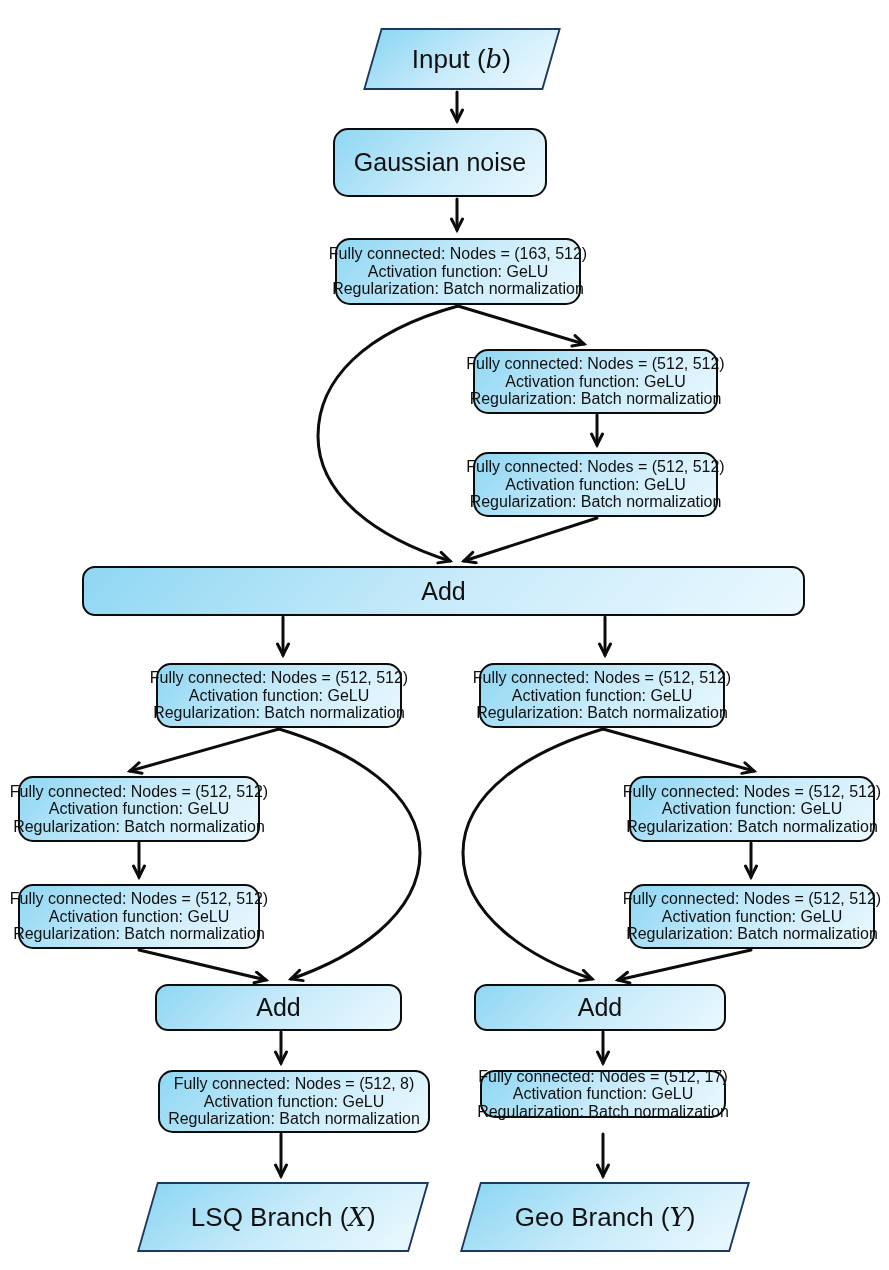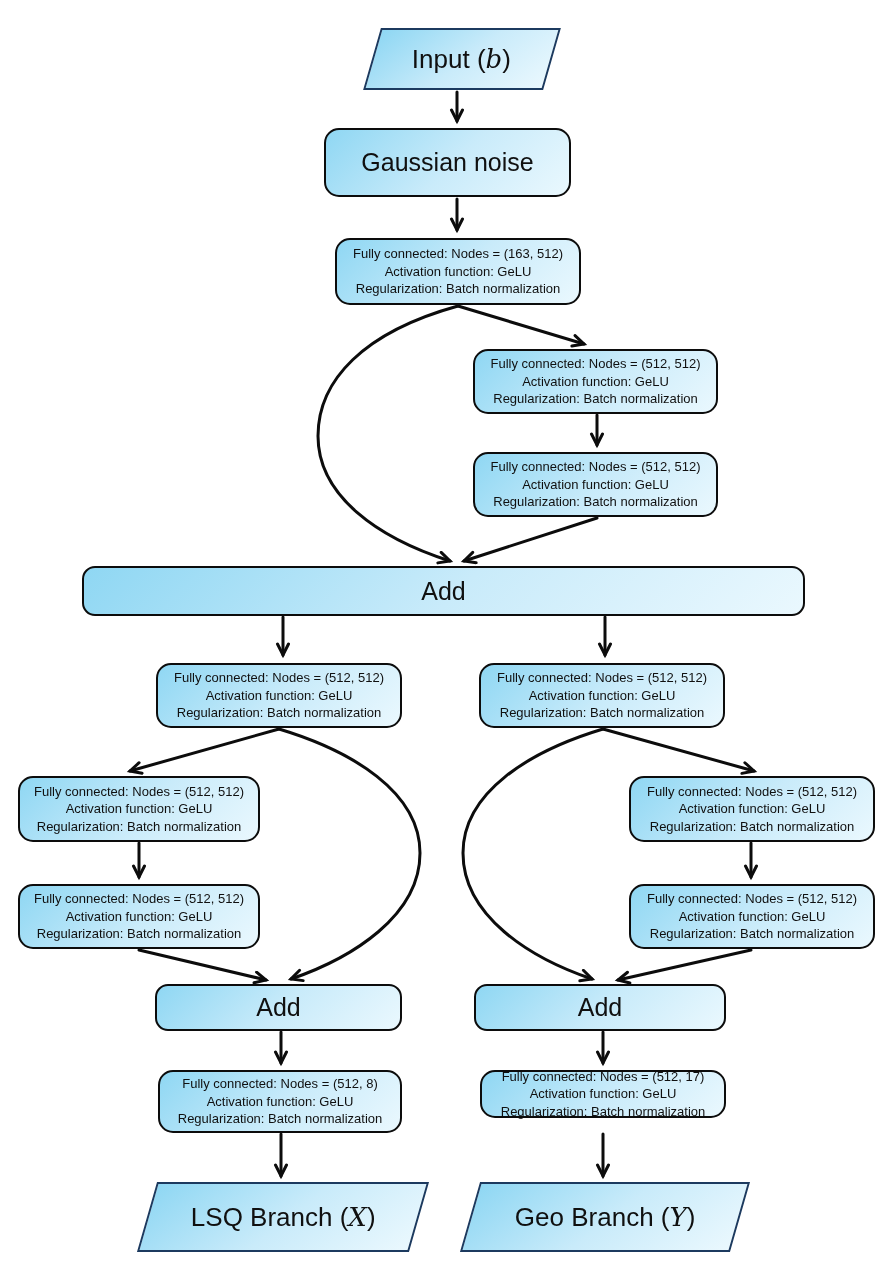--- a/index.html
+++ b/index.html
@@ -12,21 +12,21 @@
 
   .node {
     position:absolute; box-sizing:border-box;
     background:linear-gradient(135deg,#8fd7f3 0%, #c9ebfa 52%, #eaf8fe 100%);
     color:#101010;
   }
   .block {
     border:2.8px solid #0c0c0c; border-radius:15px;
     display:flex; flex-direction:column; align-items:center; justify-content:center;
   }
-  .fc .fl { font-size:13px; line-height:17.5px; text-align:center; white-space:nowrap; }
+  .fc .fl { font-size:16px; line-height:17.5px; text-align:center; white-space:nowrap; }
   .title { font-size:25px; }
   .big   { font-size:26px; }
   .io {
     border:2.6px solid #1c3a5f;
     transform:skewX(-16deg);
     display:flex; align-items:center; justify-content:center;
   }
   .io .lbl { transform:skewX(16deg); white-space:nowrap; }
   .var { font-family:"DejaVu Serif", serif; font-style:italic; }
 </style>
@@ -63,21 +63,21 @@
     <path d="M751,843 V877" marker-end="url(#barb)"></path>
     <path d="M751,950 L618,980" marker-end="url(#barb)"></path>
     <path d="M603,1032 V1063" marker-end="url(#barb)"></path>
     <path d="M603,1134 V1176" marker-end="url(#barb)"></path>
   </svg>
 
   <div class="node io big" style="left:372px;top:28px;width:180px;height:62px">
     <span class="lbl"><span>Input (</span><span class="var">b</span><span>)</span></span>
   </div>
 
-  <div class="node block title" style="left:324px;top:128px;width:247px;height:69px">
+  <div class="node block title" style="left:333px;top:128px;width:214px;height:69px">
     <span>Gaussian noise</span>
   </div>
 
   <div class="node block fc" style="left:335px;top:238px;width:246px;height:67px">
     <div class="fl">Fully connected: Nodes = (163, 512)</div>
     <div class="fl">Activation function: GeLU</div>
     <div class="fl">Regularization: Batch normalization</div>
   </div>
 
   <div class="node block fc" style="left:473px;top:349px;width:245px;height:65px">
@@ -106,21 +106,21 @@
     <div class="fl">Regularization: Batch normalization</div>
   </div>
   <div class="node block fc" style="left:18px;top:884px;width:242px;height:65px">
     <div class="fl">Fully connected: Nodes = (512, 512)</div>
     <div class="fl">Activation function: GeLU</div>
     <div class="fl">Regularization: Batch normalization</div>
   </div>
   <div class="node block title" style="left:155px;top:984px;width:247px;height:47px;border-radius:13px">
     <span>Add</span>
   </div>
-  <div class="node block fc" style="left:158px;top:1070px;width:244px;height:63px">
+  <div class="node block fc" style="left:158px;top:1070px;width:272px;height:63px">
     <div class="fl">Fully connected: Nodes = (512, 8)</div>
     <div class="fl">Activation function: GeLU</div>
     <div class="fl">Regularization: Batch normalization</div>
   </div>
   <div class="node io big" style="left:147px;top:1182px;width:272px;height:70px">
     <span class="lbl"><span>LSQ Branch (</span><span class="var">X</span><span>)</span></span>
   </div>
 
   <div class="node block fc" style="left:479px;top:663px;width:246px;height:65px">
     <div class="fl">Fully connected: Nodes = (512, 512)</div>

